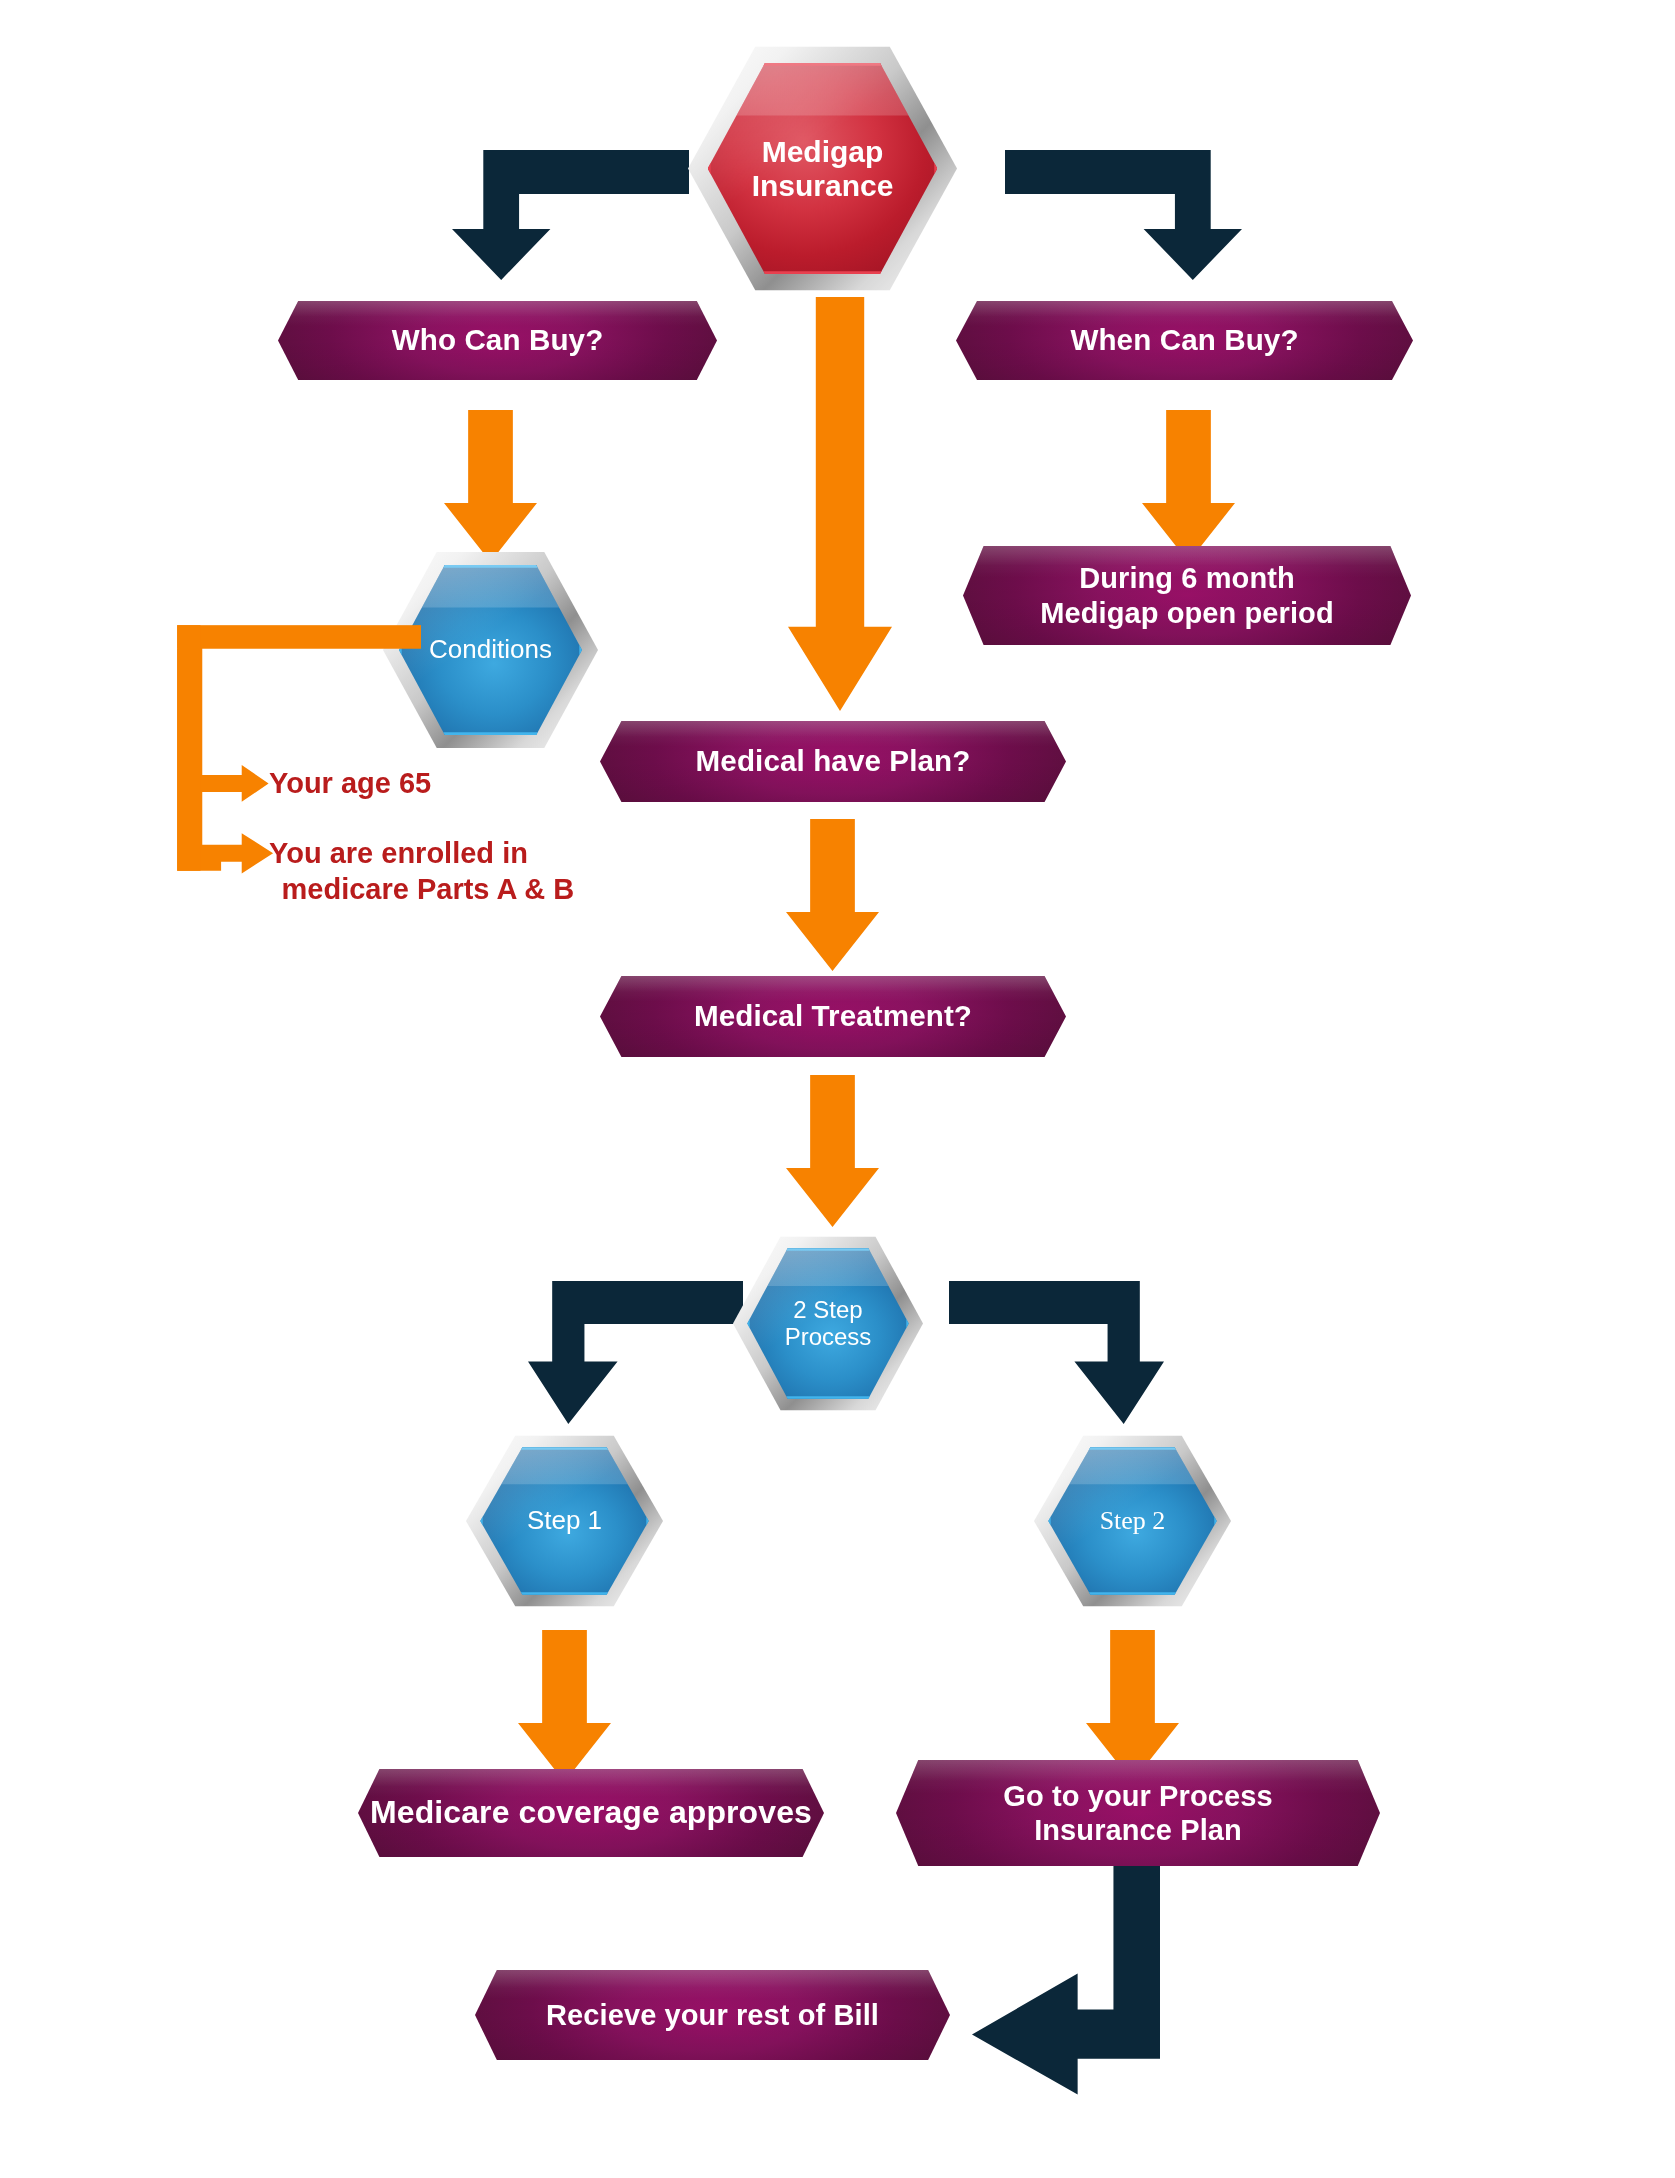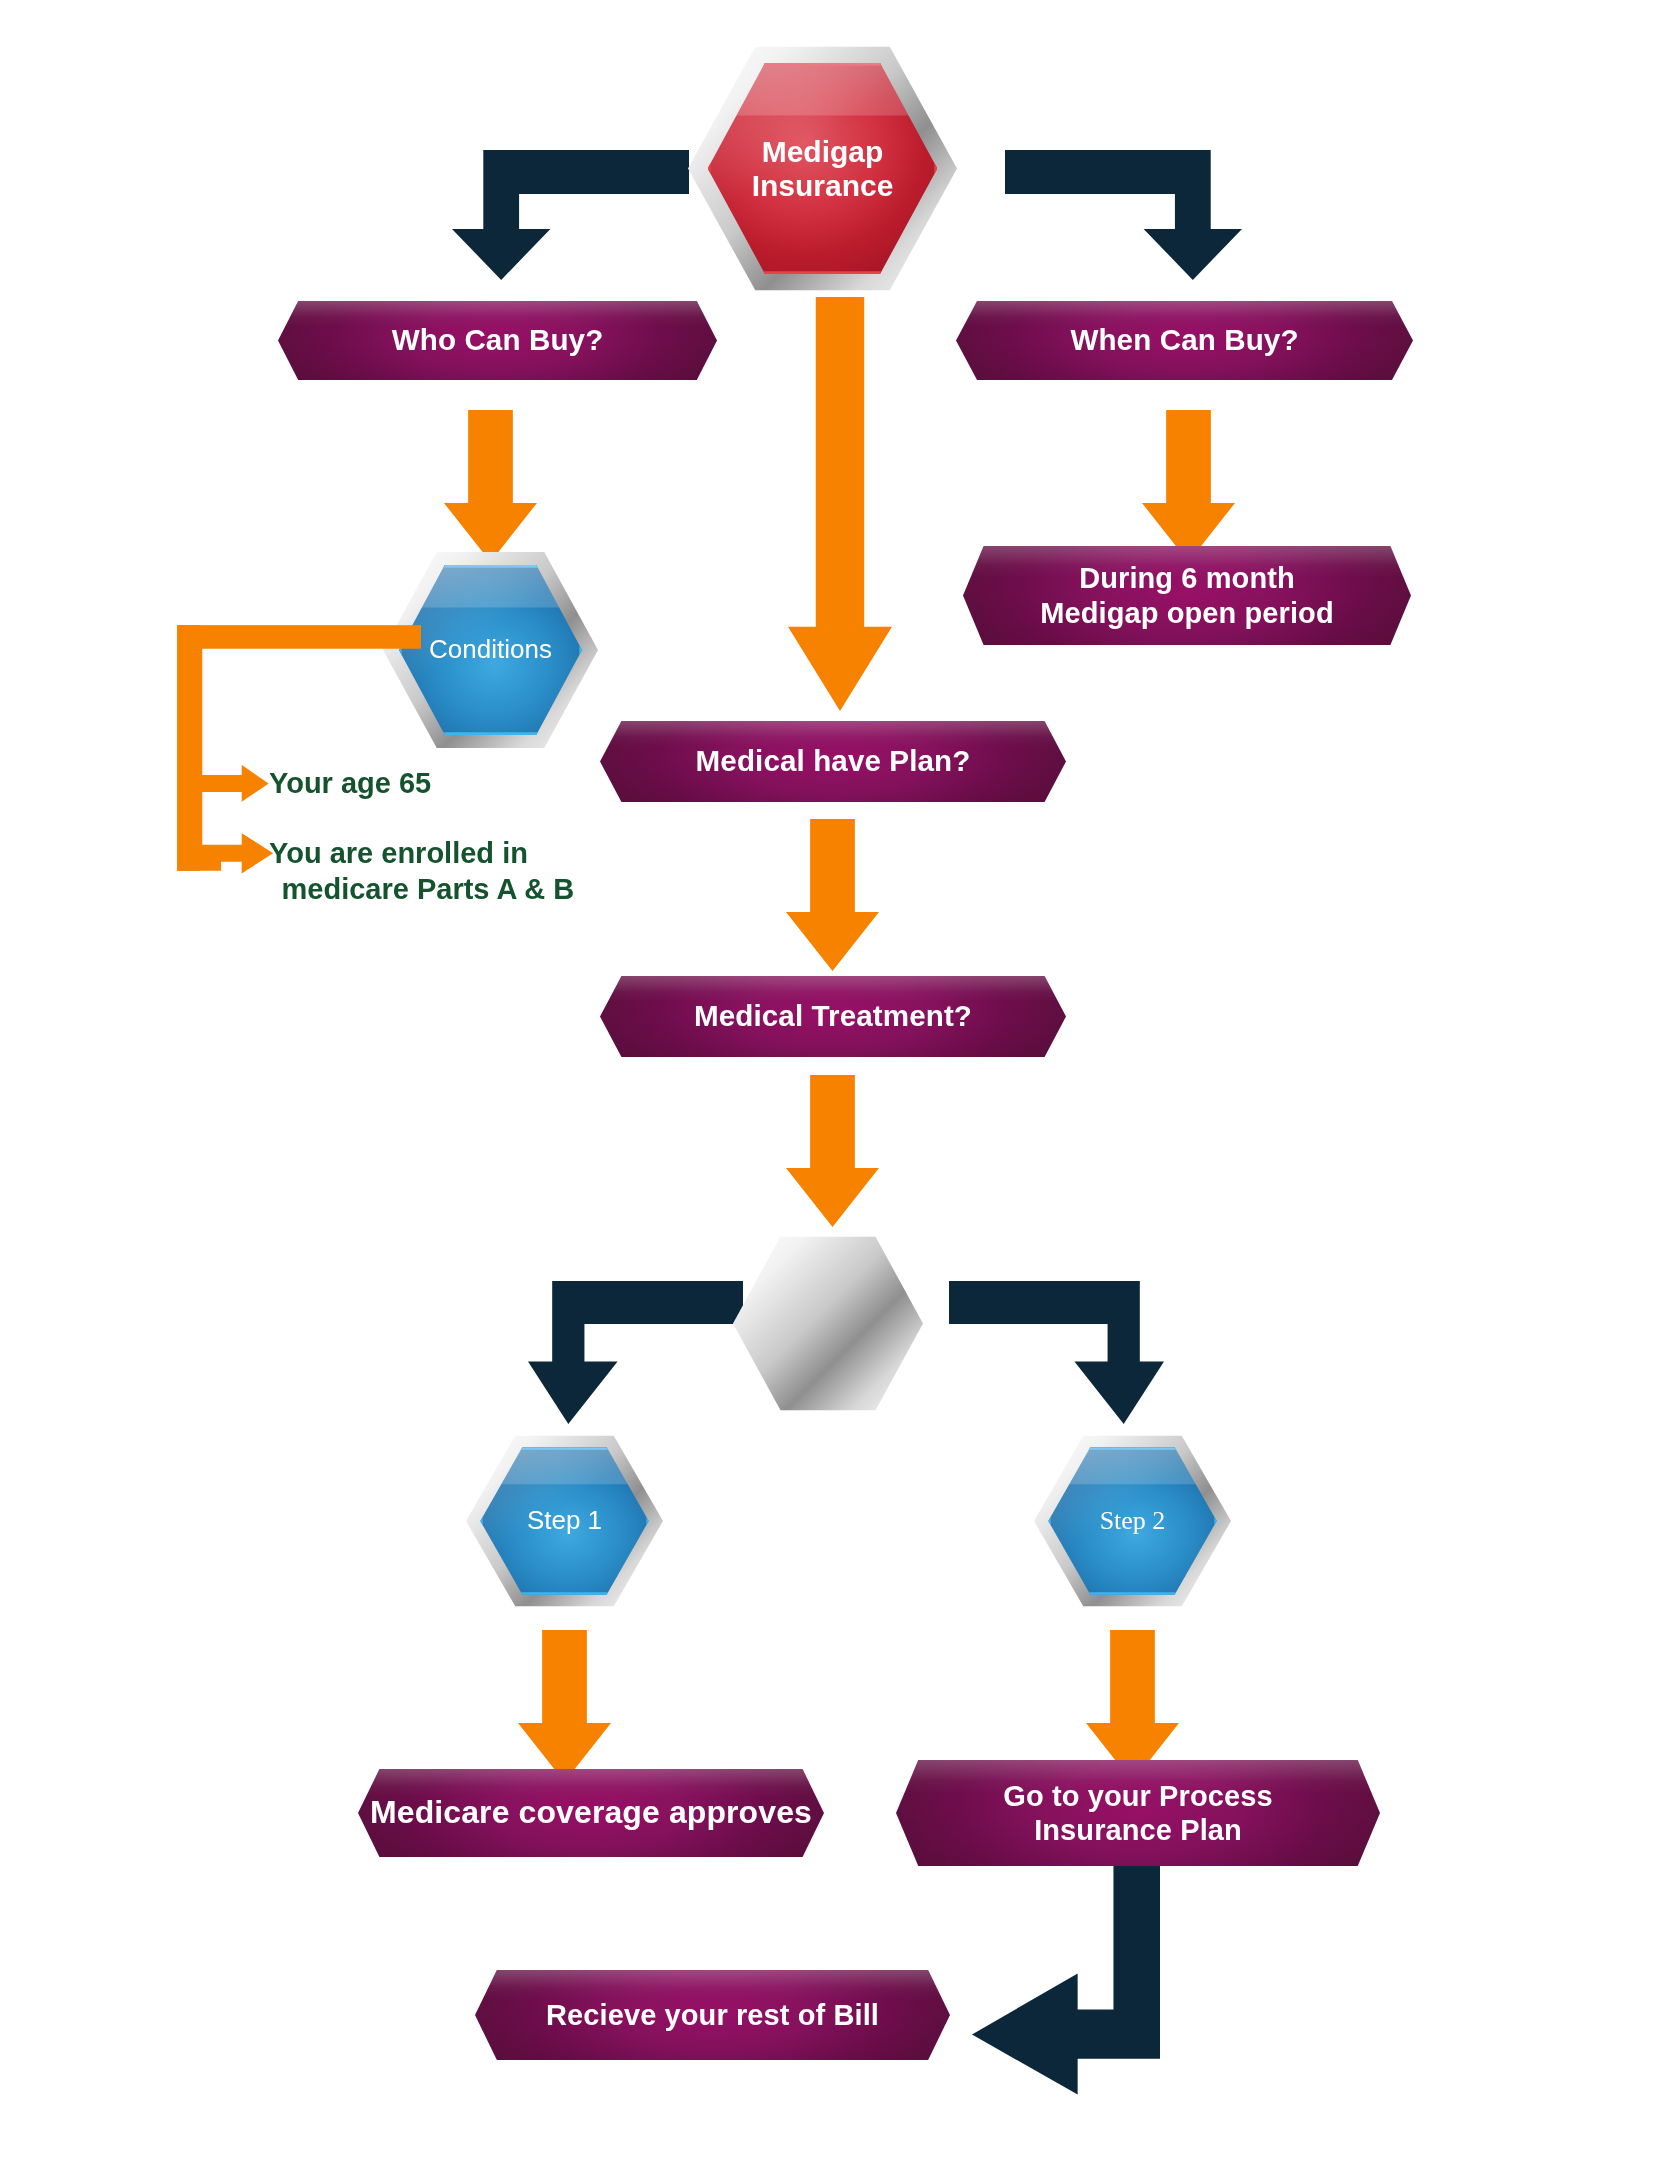--- a/index.html
+++ b/index.html
@@ -87,21 +87,21 @@
     box-shadow: inset 0 0 0 2.7px #42b4ec;
   }
 
   
   .arrow { position: absolute; }
   .arrow svg { display: block; width: 100%; height: 100%; overflow: visible; }
 
   
   .cond-text {
     position: absolute;
-    color: #14532d;
+    color: #b91c1c;
     font-weight: bold;
     line-height: 1.24;
   }
 </style>
 </head>
 <body>
 
 <div id="stage">
 
   <div class="arrow" style="left:452px; top:150px; width:237px; height:130px;">
@@ -217,20 +217,27 @@
   </div>
 
   <div class="arrow" style="left:949px; top:1281px; width:215px; height:143px;">
     <svg viewBox="0 0 240 160" preserveAspectRatio="none" aria-hidden="true">
       <path d="M0 0 L0 48 L177 48 L177 90 L140 90 L195 160 L240 90 L213 90 L213 0 Z" fill="#0b2739"></path>
     </svg>
   </div>
 
   <div class="hexwrap hex-blue" style="left:733px; top:1234px; width:190px; height:179px;">
     <div class="outerhex"></div>
+    <div class="innerhex" style="left:14.3px; top:14.3px; right:14.3px; bottom:14.3px; font-size:24px;">
+      <div class="gloss" style="left:0; top:0; right:0; height:50%;"></div>
+      <div class="hexlabel">
+        <div>2 Step</div>
+        <div>Process</div>
+      </div>
+    </div>
   </div>
 
   <div class="hexwrap hex-blue" style="left:466px; top:1433px; width:197px; height:176px;">
     <div class="outerhex"></div>
     <div class="innerhex" style="left:14.3px; top:14.3px; right:14.3px; bottom:14.3px; font-size:26px;">
       <div class="gloss" style="left:0; top:0; right:0; height:50%;"></div>
       <div class="hexlabel">Step 1</div>
     </div>
   </div>
 

